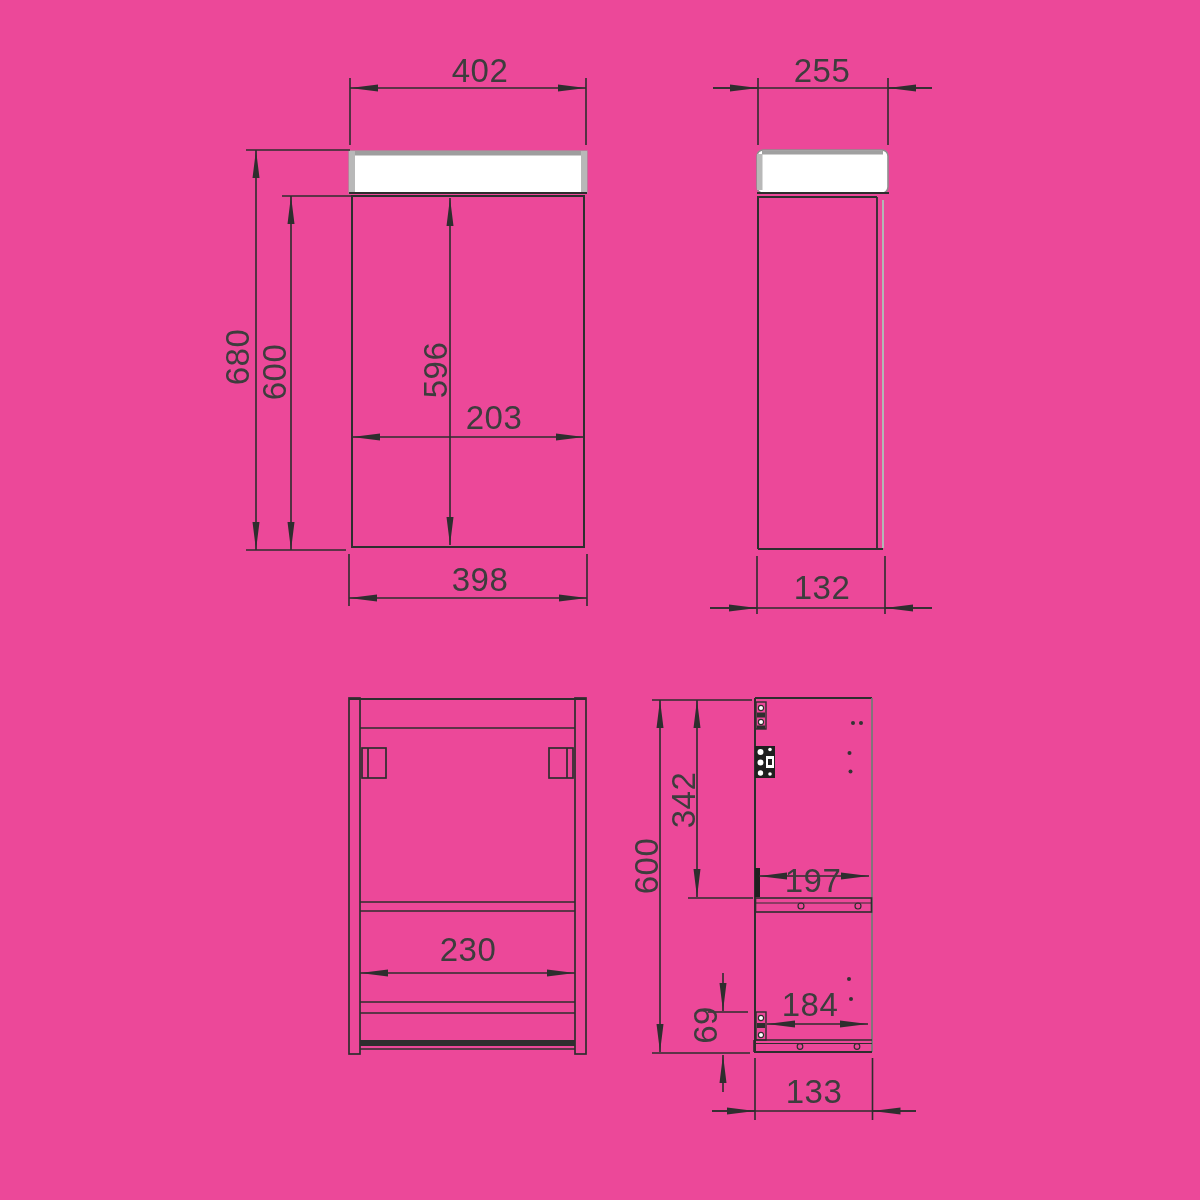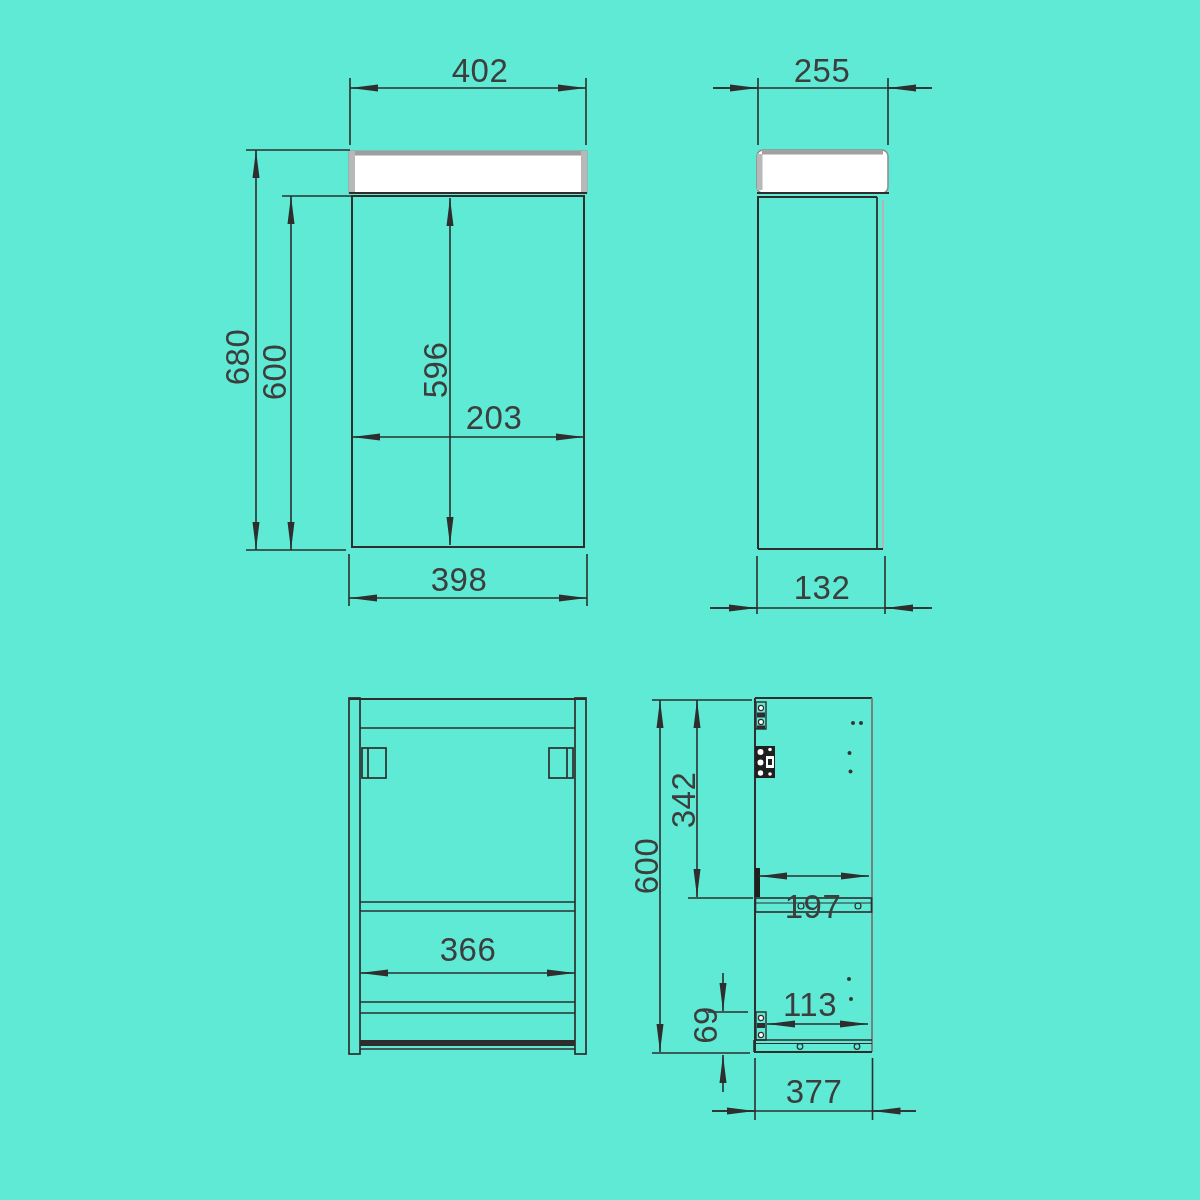--- a/index.html
+++ b/index.html
@@ -1,19 +1,19 @@
 <!DOCTYPE html>
 <html><head>
 <meta charset="utf-8">
 <style>
   html,body{margin:0;padding:0;background:#ffffff;}
   .canvas{
     position:relative;
     width:1200px;height:1200px;
-    background:#5eead4;
+    background:#ec4899;
     font-family:"Liberation Sans", sans-serif;
     overflow:hidden;
   }
   .canvas svg{position:absolute;left:0;top:0;}
   .labels{position:absolute;left:0;top:0;width:100%;height:100%;pointer-events:none;}
   .dim{
     position:absolute;
     font-size:33px;
     letter-spacing:0.5px;
     color:#3d3d3d;
@@ -239,28 +239,28 @@
       </g>
     </g>
   </svg>
 
   <div class="labels">
     <span class="dim" style="left:480px;top:71px">402</span>
     <span class="dim rot" style="left:238px;top:357px">680</span>
     <span class="dim rot" style="left:275px;top:372px">600</span>
     <span class="dim rot" style="left:436px;top:370px">596</span>
     <span class="dim" style="left:494px;top:418px">203</span>
-    <span class="dim" style="left:459px;top:580px">398</span>
+    <span class="dim" style="left:480px;top:580px">398</span>
 
     <span class="dim" style="left:822px;top:71px">255</span>
     <span class="dim" style="left:822px;top:588px">132</span>
 
-    <span class="dim" style="left:468px;top:950px">366</span>
+    <span class="dim" style="left:468px;top:950px">230</span>
 
     <span class="dim rot" style="left:647px;top:866px">600</span>
     <span class="dim rot" style="left:684px;top:800px">342</span>
-    <span class="dim" style="left:813px;top:907px">197</span>
+    <span class="dim" style="left:813px;top:881px">197</span>
     <span class="dim rot" style="left:706px;top:1025px">69</span>
-    <span class="dim" style="left:810px;top:1005px">113</span>
-    <span class="dim" style="left:814px;top:1092px">377</span>
+    <span class="dim" style="left:810px;top:1005px">184</span>
+    <span class="dim" style="left:814px;top:1092px">133</span>
   </div>
 
 </div>
 
 </body></html>

